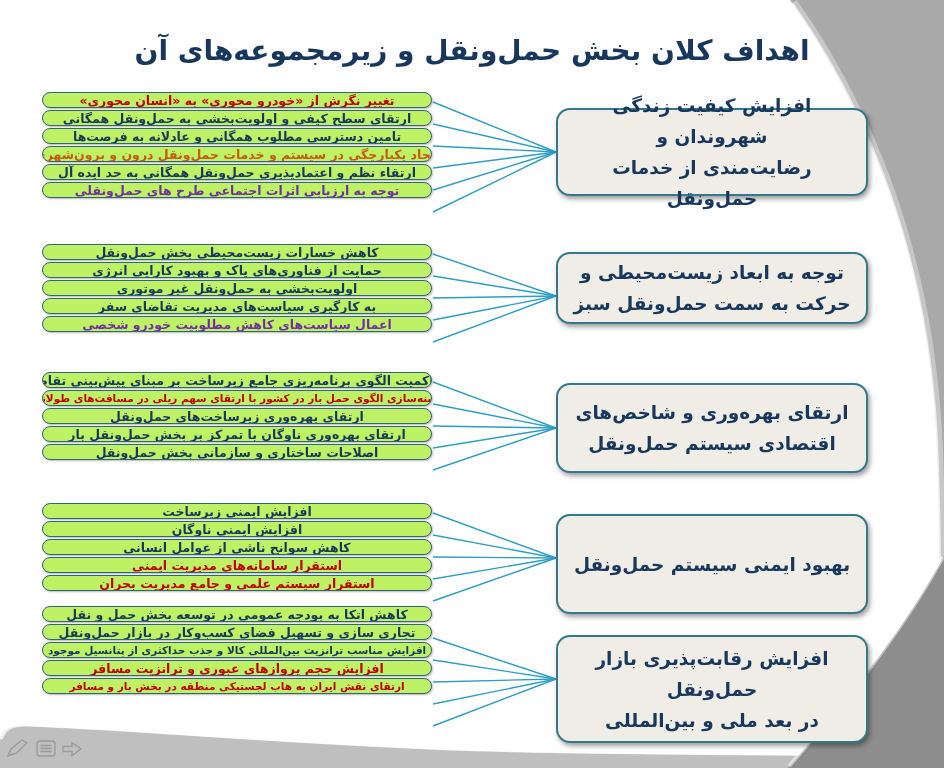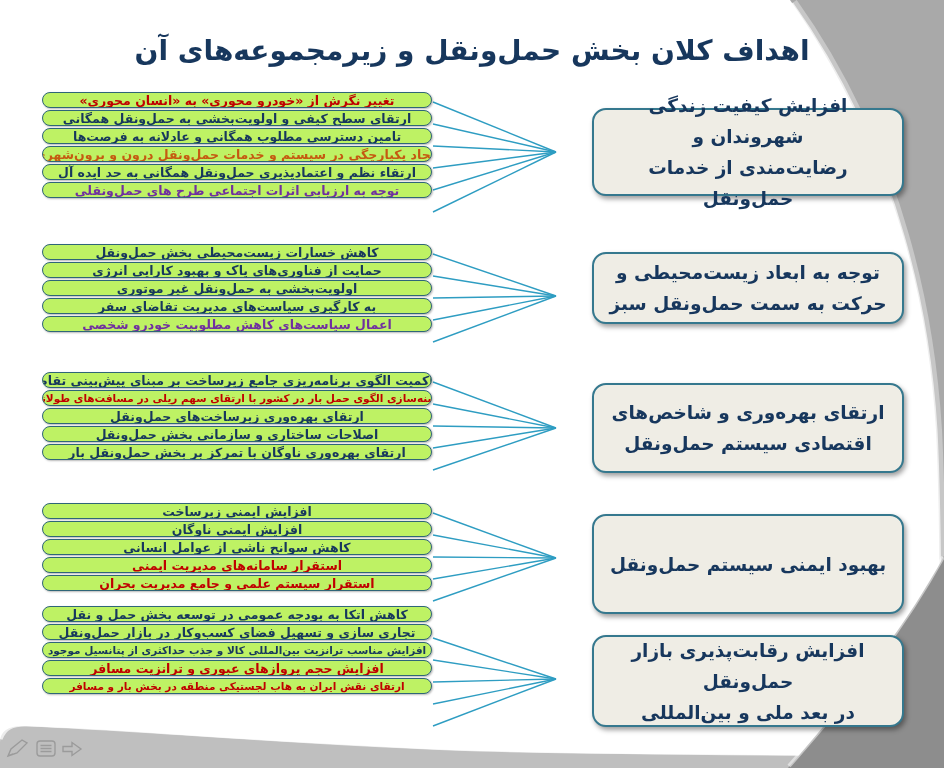--- a/index.html
+++ b/index.html
@@ -32,27 +32,26 @@
   .c-orange{color:#C55A11;}
   .c-purple{color:#7030A0;}
   .s-small{font-size:10.5px;}
   .goal{
     box-sizing:border-box;position:absolute;left:556px;width:312px;z-index:2;
     background:#EFEDE5;border:2px solid #35788E;border-radius:14px;
     display:flex;align-items:center;justify-content:center;text-align:center;
     font-size:18.5px;font-weight:bold;color:#17375D;line-height:31px;
     white-space:pre-line;padding:0 8px;
     box-shadow:2px 3px 5px rgba(0,0,0,.38);
-    margin-left:36px;
   }
   #goal-1{top:108px;height:88px;}
   #goal-2{top:252px;height:72px;}
   #goal-3{top:383px;height:90px;}
   #goal-4{top:514px;height:100px;}
-  #goal-5{top:635px;height:92px;}
+  #goal-5{top:635px;height:108px;}
   .pres-icon{position:absolute;z-index:3;opacity:.75;cursor:pointer;}
   #pres-pen{left:6px;top:738px;}
   #pres-menu{left:36px;top:740px;}
   #pres-next{left:61px;top:741px;}
 </style>
 </head>
 <body>
 
 <div class="slide">
 
@@ -125,22 +124,22 @@
     <div class="item">به کارگیری سیاست‌های مدیریت تقاضای سفر</div>
     <div class="item c-purple">اعمال سیاست‌های کاهش مطلوبیت خودرو شخصی</div>
   </div>
   <div class="goal" id="goal-2">توجه به ابعاد زیست‌محیطی و
 حرکت به سمت حمل‌ونقل سبز</div>
 
   <div class="group" id="group-3">
     <div class="item">حاکمیت الگوی برنامه‌ریزی جامع زیرساخت بر مبنای پیش‌بینی تقاضا</div>
     <div class="item c-red s-small">بهینه‌سازی الگوی حمل بار در کشور با ارتقای سهم ریلی در مسافت‌های طولانی</div>
     <div class="item">ارتقای بهره‌وری زیرساخت‌های حمل‌ونقل</div>
+    <div class="item">ارتقای بهره‌وری ناوگان با تمرکز بر بخش حمل‌ونقل بار</div>
     <div class="item">اصلاحات ساختاری و سازمانی بخش حمل‌ونقل</div>
-    <div class="item">ارتقای بهره‌وری ناوگان با تمرکز بر بخش حمل‌ونقل بار</div>
   </div>
   <div class="goal" id="goal-3">ارتقای بهره‌وری و شاخص‌های
 اقتصادی سیستم حمل‌ونقل</div>
 
   <div class="group" id="group-4">
     <div class="item">افزایش ایمنی زیرساخت</div>
     <div class="item">افزایش ایمنی ناوگان</div>
     <div class="item">کاهش سوانح ناشی از عوامل انسانی</div>
     <div class="item c-red">استقرار سامانه‌های مدیریت ایمنی</div>
     <div class="item c-red">استقرار سیستم علمی و جامع مدیریت بحران</div>

